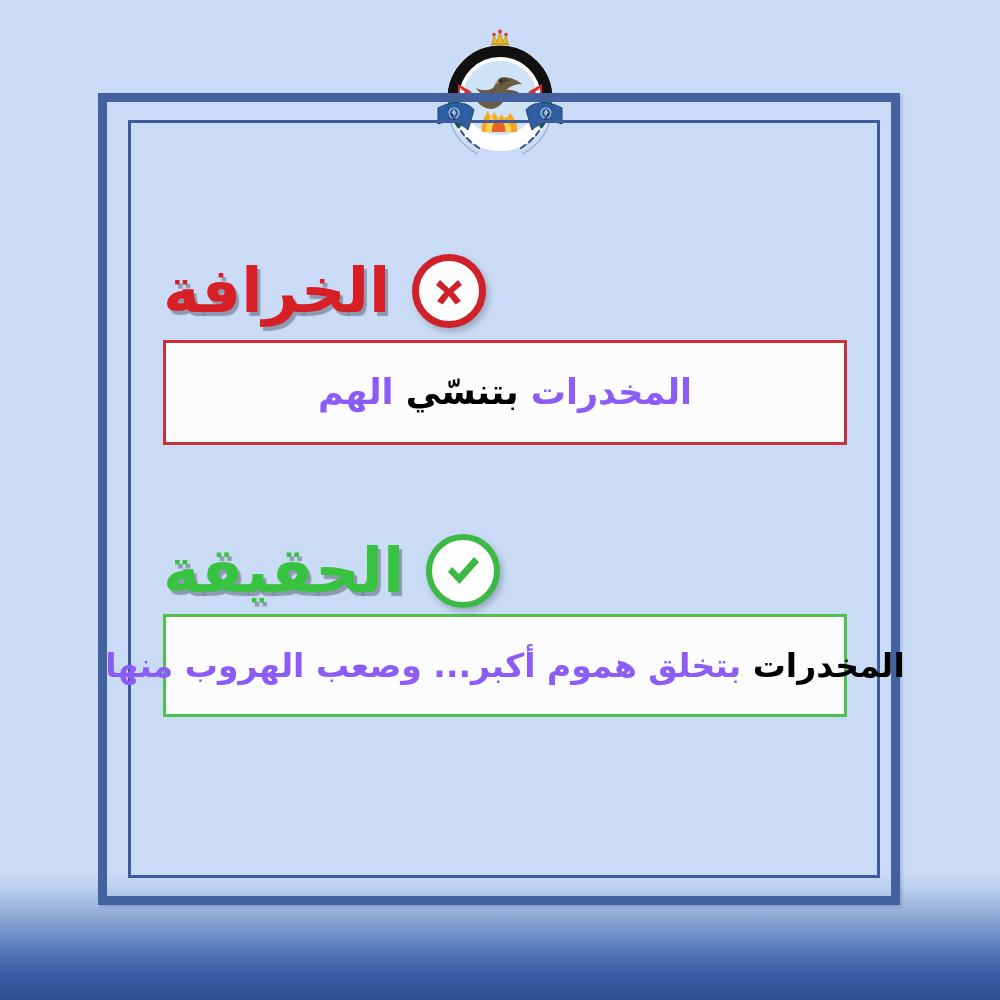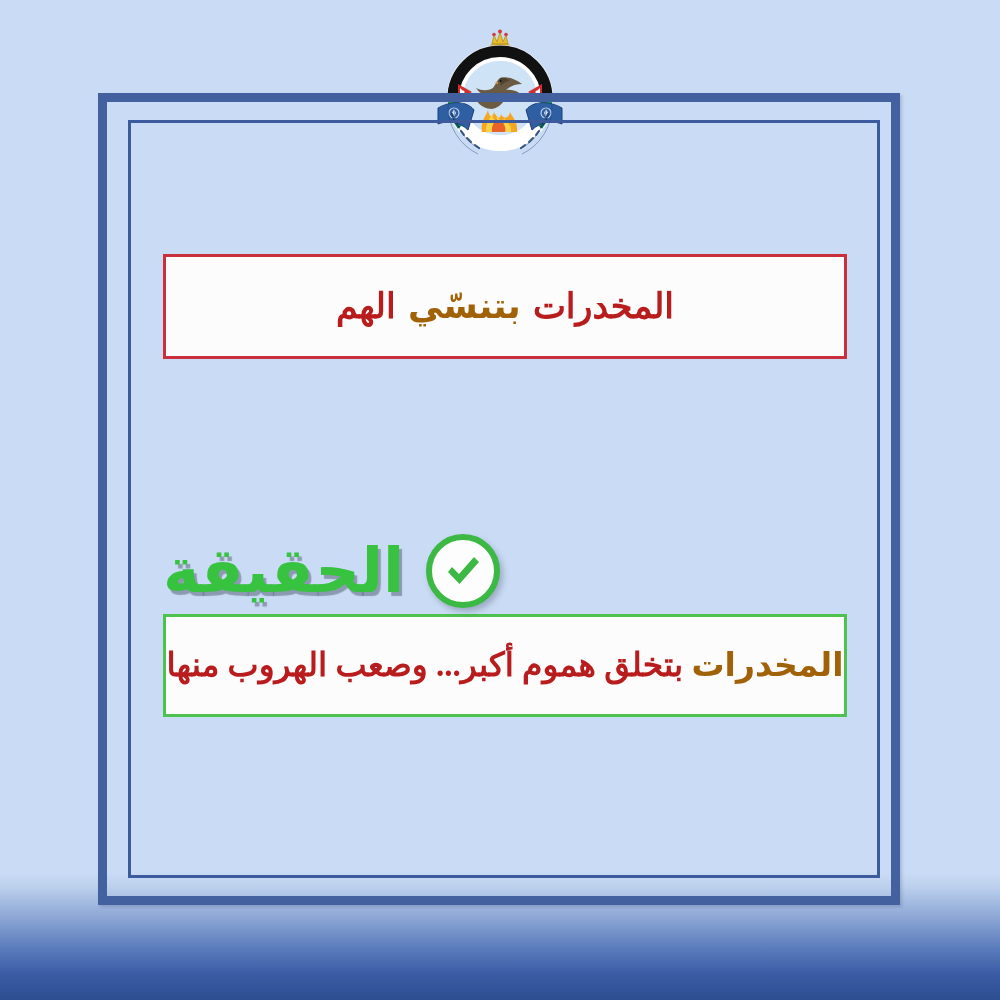--- a/index.html
+++ b/index.html
@@ -142,22 +142,22 @@
 
   .statement p {
     margin: 0;
     font-weight: 700;
     line-height: 1.25;
     white-space: nowrap;
   }
   .statement-myth p  { font-size: 35px; }
   .statement-truth p { font-size: 33px; }
 
-  .txt-navy { color: #b91c1c; font-family: Liberation Serif, serif; }
-  .txt-red  { color: #a16207; }
+  .txt-navy { color: #8b5cf6; }
+  .txt-red  { color: #000000; }
 </style>
 </head>
 <body>
 
 <div class="poster">
 
   <div class="emblem-wrap">
     <div class="emblem">
       <svg width="140" height="140" viewBox="0 0 140 140" aria-hidden="true">
 
@@ -228,20 +228,29 @@
           <line x1="95" y1="119" x2="91" y2="122"></line>
         </g>
       </svg>
     </div>
   </div>
 
   <div class="frame-outer"></div>
   <div class="frame-inner"></div>
 
   <div class="block block-myth">
+    <div class="head-row">
+      <span class="spacer"></span>
+      <span class="badge badge-x">
+        <svg width="40" height="40" viewBox="0 0 40 40" aria-hidden="true">
+          <path d="M11 9 L20 17.5 L29 9 L33 14 L24.5 21 L32 30 L26.5 33.5 L20 25 L13.5 33.5 L8 30 L15.5 21 L7 14 Z" fill="#d0202a"></path>
+        </svg>
+      </span>
+      <span class="head-text head-myth">الخرافة</span>
+    </div>
     <div class="statement statement-myth">
       <p><span class="txt-navy">المخدرات</span><span class="txt-red"> بتنسّي </span><span class="txt-navy">الهم</span></p>
     </div>
   </div>
 
   <div class="block block-truth">
     <div class="head-row">
       <span class="spacer"></span>
       <span class="badge badge-check">
         <svg width="44" height="44" viewBox="0 0 44 44" aria-hidden="true">

